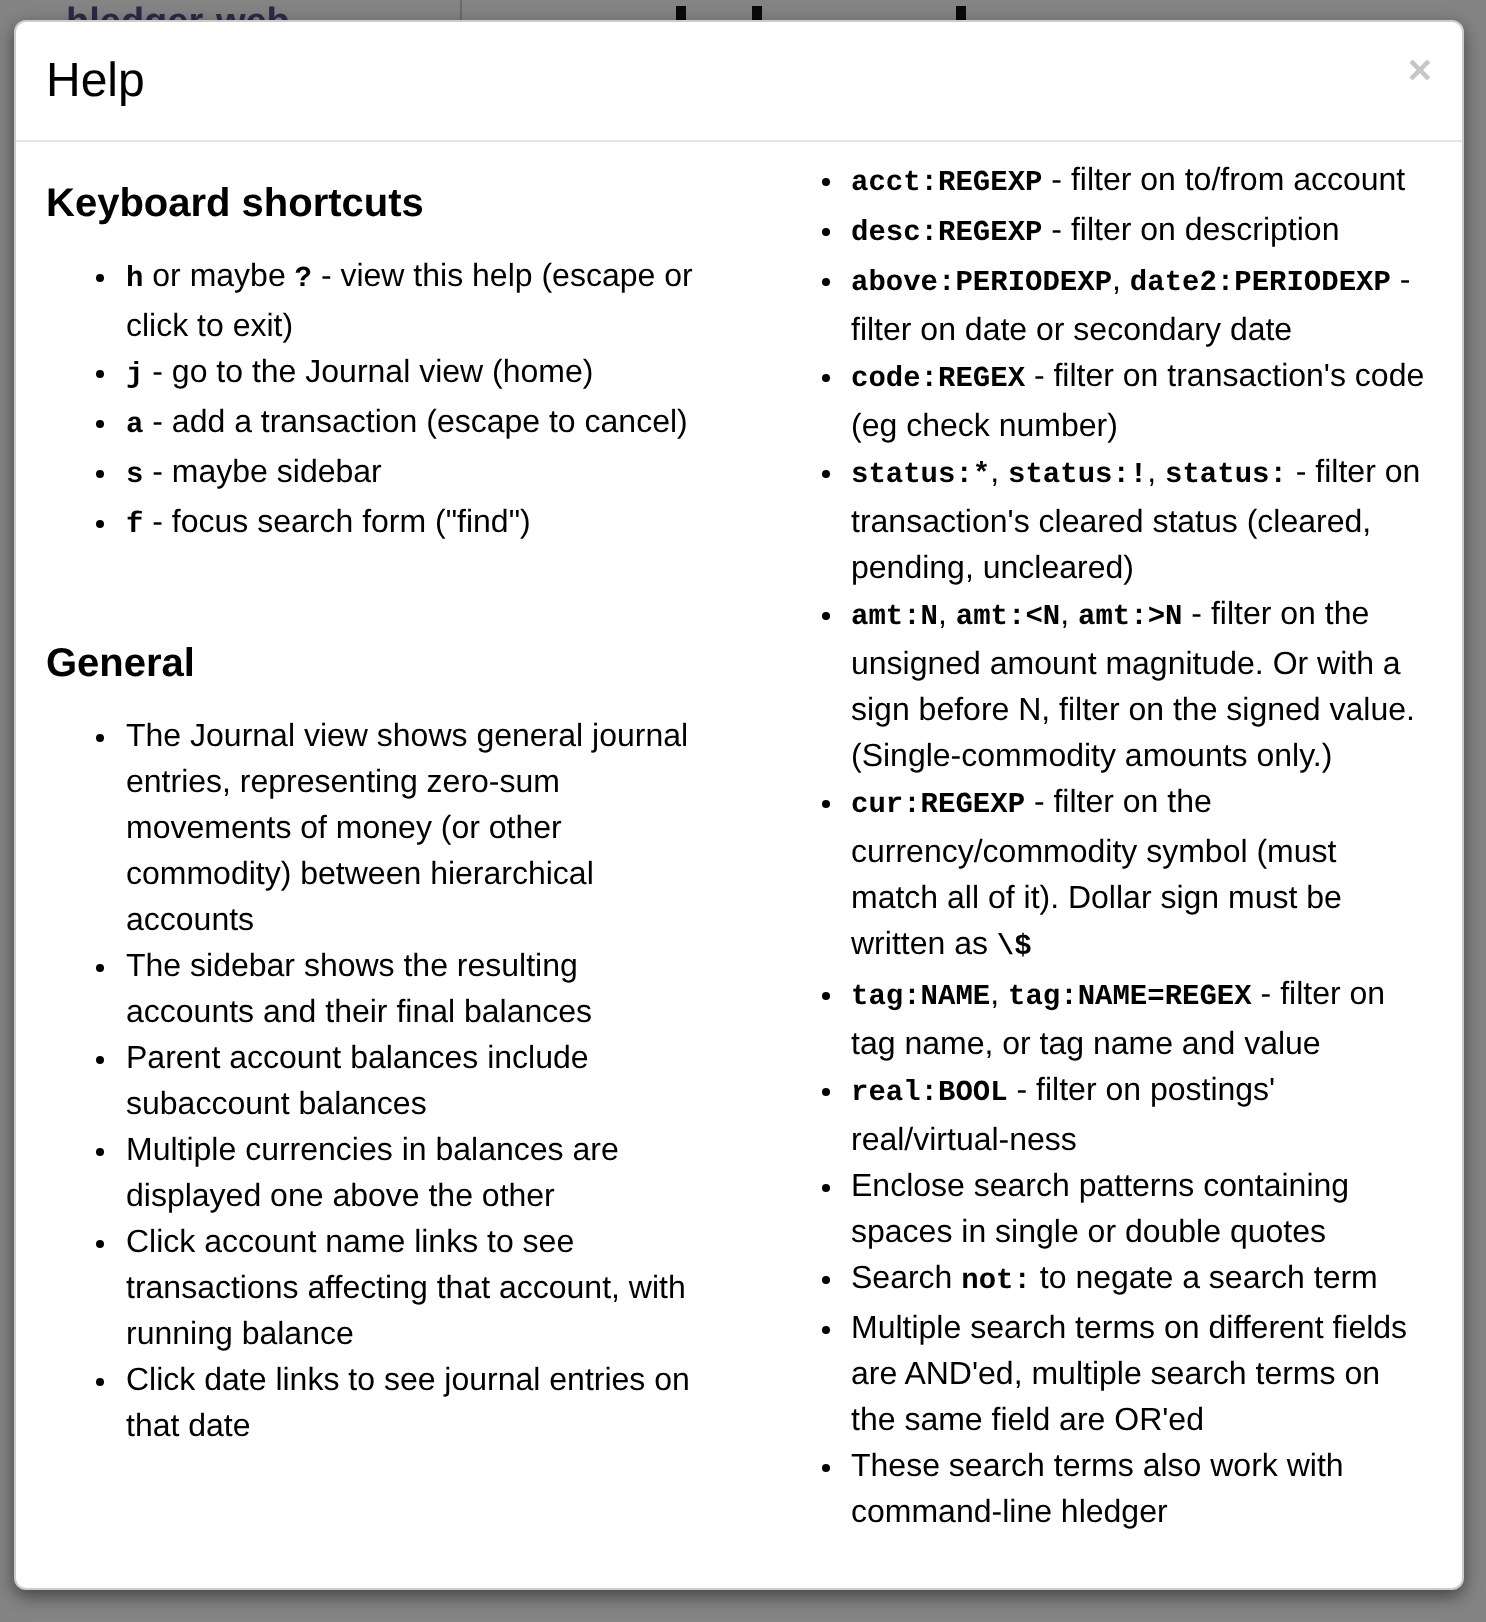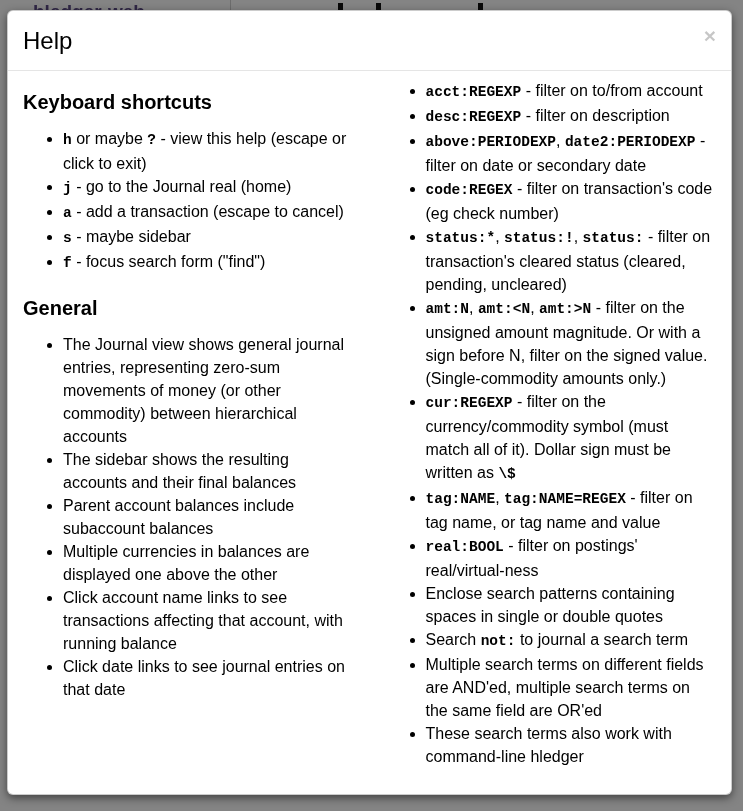--- a/index.html
+++ b/index.html
@@ -48,21 +48,21 @@
     font-size: 21px; font-weight: bold; line-height: 1;
     color: #000; opacity: 0.22;
     font-family: "Liberation Sans", sans-serif;
   }
   .modal-body { display: flex; padding: 8px 15px 15px 15px; }
   .col { width: 50%; }
   .col-left  { padding-right: 15px; }
   .col-right { padding-left: 16px; }
 
   .section-heading { font-size: 20px; font-weight: bold; margin: 10px 0 12px 0; line-height: 1.3; }
-  .section-heading.gap-top { margin-top: 20px; }
+  .section-heading.gap-top { margin-top: 44px; }
 
   ul.help-list { margin: 0 0 10px 0; padding-left: 40px; list-style-type: disc; }
   ul.help-list li { font-size: 16px; line-height: 23px; }
   ul.help-list code {
     font-family: "Liberation Mono", monospace;
     font-weight: bold;
     font-size: 14.5px;
     color: #000;
     background: none;
   }
@@ -85,21 +85,21 @@
 <div class="modal">
   <div class="modal-header">
     <h2 class="modal-title">Help</h2>
     <button class="close-btn">×</button>
   </div>
   <div class="modal-body">
     <div class="col col-left">
       <h4 class="section-heading">Keyboard shortcuts</h4>
       <ul class="help-list">
           <li><code>h</code><span> or maybe </span><code>?</code><span> - view this help (escape or click to exit)</span></li>
-          <li><code>j</code><span> - go to the Journal real (home)</span></li>
+          <li><code>j</code><span> - go to the Journal view (home)</span></li>
           <li><code>a</code><span> - add a transaction (escape to cancel)</span></li>
           <li><code>s</code><span> - maybe sidebar</span></li>
           <li><code>f</code><span> - focus search form ("find")</span></li>
         </ul>
 
       <h4 class="section-heading gap-top">General</h4>
       <ul class="help-list">
           <li><span>The Journal view shows general journal entries, representing zero-sum movements of money (or other commodity) between hierarchical accounts</span></li>
           <li><span>The sidebar shows the resulting accounts and their final balances</span></li>
           <li><span>Parent account balances include subaccount balances</span></li>
@@ -113,19 +113,19 @@
           <li><code>acct:REGEXP</code><span> - filter on to/from account</span></li>
           <li><code>desc:REGEXP</code><span> - filter on description</span></li>
           <li><code>above:PERIODEXP</code><span>, </span><code>date2:PERIODEXP</code><span> - filter on date or secondary date</span></li>
           <li><code>code:REGEX</code><span> - filter on transaction's code (eg check number)</span></li>
           <li><code>status:*</code><span>, </span><code>status:!</code><span>, </span><code>status:</code><span> - filter on transaction's cleared status (cleared, pending, uncleared)</span></li>
           <li><code>amt:N</code><span>, </span><code>amt:&lt;N</code><span>, </span><code>amt:&gt;N</code><span> - filter on the unsigned amount magnitude. Or with a sign before N, filter on the signed value. (Single-commodity amounts only.)</span></li>
           <li><code>cur:REGEXP</code><span> - filter on the currency/commodity symbol (must match all of it). Dollar sign must be written as </span><code>\$</code></li>
           <li><code>tag:NAME</code><span>, </span><code>tag:NAME=REGEX</code><span> - filter on tag name, or tag name and value</span></li>
           <li><code>real:BOOL</code><span> - filter on postings' real/virtual-ness</span></li>
           <li><span>Enclose search patterns containing spaces in single or double quotes</span></li>
-          <li><span>Search </span><code>not:</code><span> to journal a search term</span></li>
+          <li><span>Search </span><code>not:</code><span> to negate a search term</span></li>
           <li><span>Multiple search terms on different fields are AND'ed, multiple search terms on the same field are OR'ed</span></li>
           <li><span>These search terms also work with command-line hledger</span></li>
         </ul>
     </div>
   </div>
 </div>
 
 </body></html>

